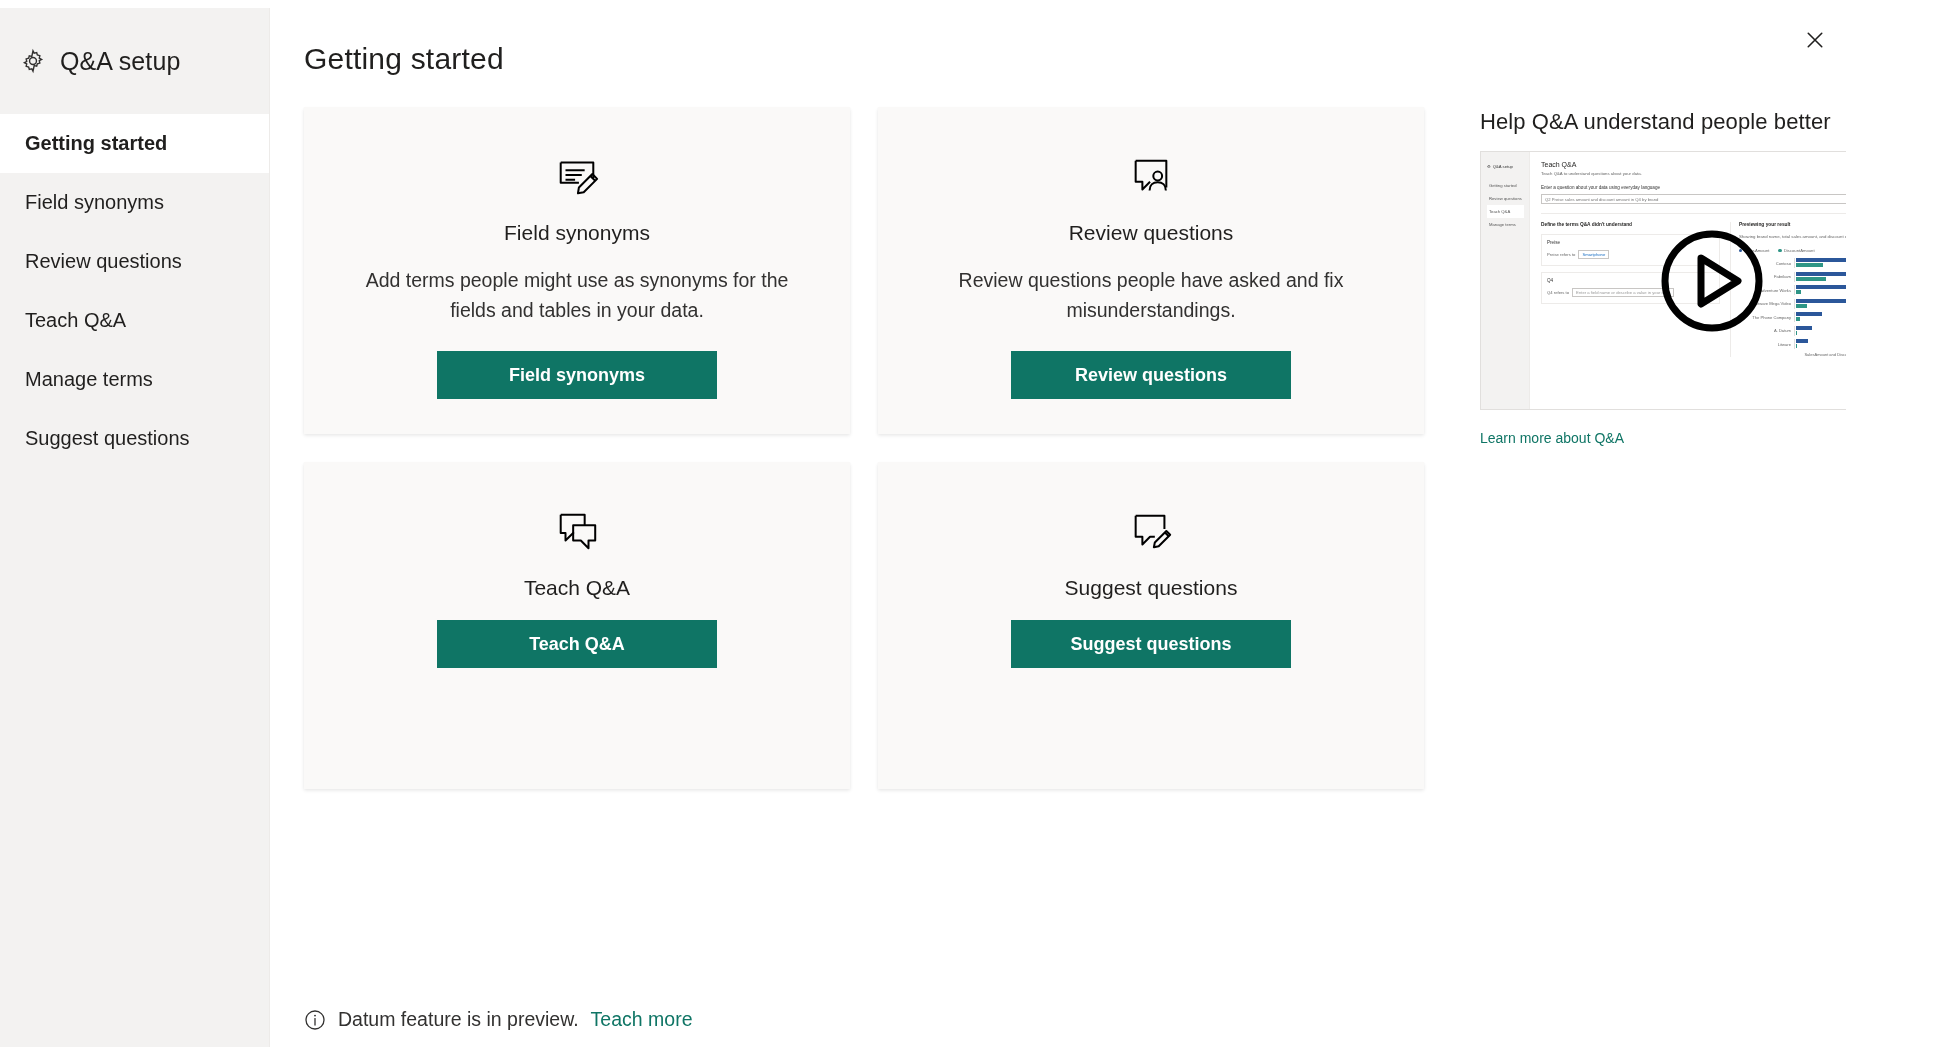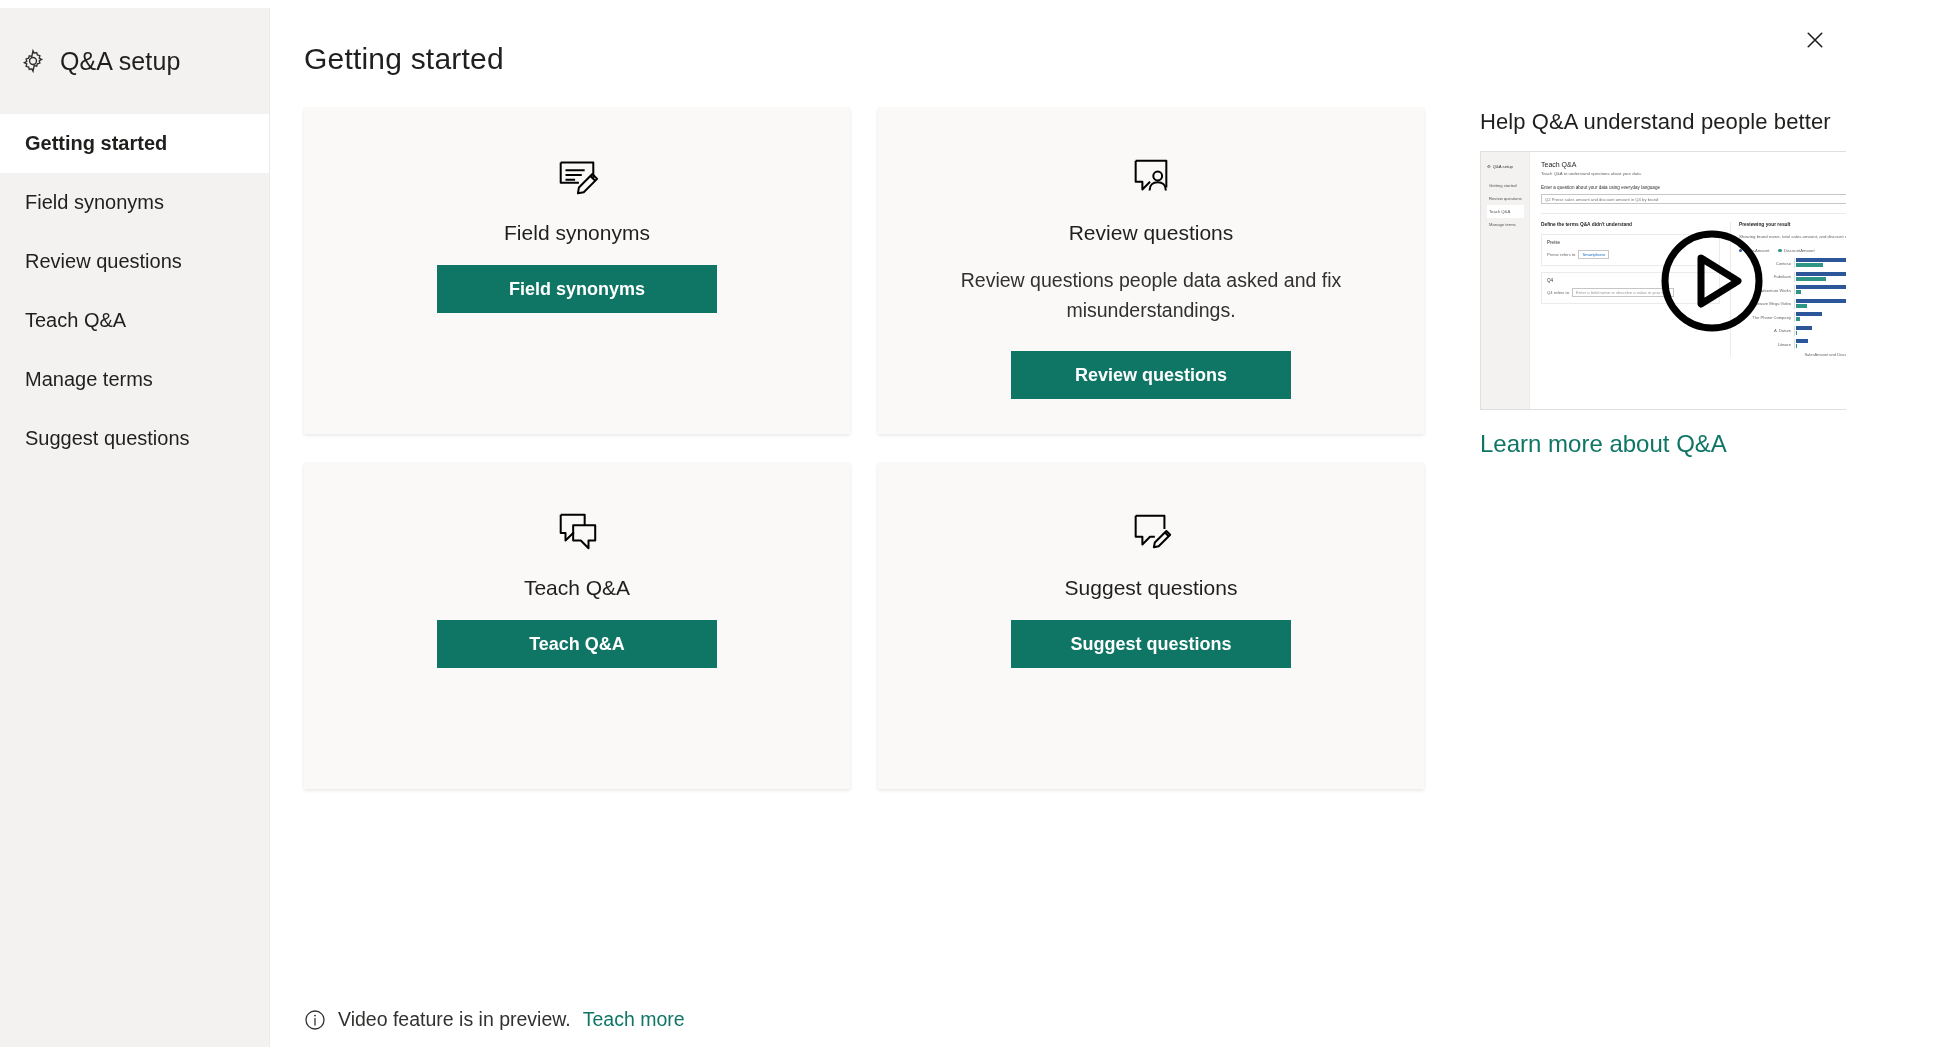--- a/index.html
+++ b/index.html
@@ -190,21 +190,21 @@
   .chart-axis { font-size: 4px; color: #666; text-align: center; margin-top: 3px; }
   .tb-x { position: absolute; top: 7px; right: 9px; font-size: 6px; color: #777; }
   .play {
     position: absolute;
     left: 50%; top: 50%; transform: translate(-50%,-50%);
     width: 104px; height: 104px;
   }
   .learn-link {
     display: inline-block;
     margin-top: 20px;
-    font-size: 24px;
+    font-size: 14px;
     color: #0f7565;
     text-decoration: none;
     cursor: pointer;
   }
 
   
   .footer {
     position: absolute;
     left: 34px; bottom: 24px;
     display: flex; align-items: center; gap: 12px;
@@ -270,33 +270,34 @@
           <div class="card">
             <div class="card-icon">
               <svg width="46" height="46" viewBox="0 0 48 48" fill="none" stroke="#000" stroke-width="2.1" stroke-linejoin="round">
                 <path d="M7 10 H41 V26 M7 10 V31 H26"></path>
                 <path d="M12 18 H32 M12 23 H29 M12 28 H22"></path>
                 <path d="M40 22 L45 27 L31 41 L25 42 L26 36 Z" fill="none"></path>
                 <path d="M38 24 L43 29"></path>
               </svg>
             </div>
             <div class="card-title">Field synonyms</div>
+            <div class="card-desc">Add terms people might use as synonyms for the fields and tables in your data.</div>
             <button class="card-btn">Field synonyms</button>
           </div>
 
           <div class="card">
             <div class="card-icon">
               <svg width="46" height="46" viewBox="0 0 48 48" fill="none" stroke="#000" stroke-width="2.1" stroke-linejoin="round">
                 <path d="M8 8 H40 V36 M8 8 V30 H15 V38 L23 30"></path>
                 <circle cx="31" cy="24" r="4.6"></circle>
                 <path d="M22.5 39 C22.5 33.5 26.2 30.5 31 30.5 C35.8 30.5 39.5 33.5 39.5 39"></path>
               </svg>
             </div>
             <div class="card-title">Review questions</div>
-            <div class="card-desc">Review questions people data asked and fix misunderstandings.</div>
+            <div class="card-desc">Review questions people have asked and fix misunderstandings.</div>
             <button class="card-btn">Review questions</button>
           </div>
 
           <div class="card">
             <div class="card-icon">
               <svg width="46" height="46" viewBox="0 0 48 48" fill="none" stroke="#000" stroke-width="2.1" stroke-linejoin="round">
                 <path d="M7 7 H32 V18 M7 7 V26 H12 V34 L20 26 H21"></path>
                 <path d="M20 18 H43 V34 H36 L36 42 L28 34 H20 Z"></path>
               </svg>
             </div>
@@ -443,18 +444,18 @@
     </div>
 
     <div class="footer">
       <span class="info-icon">
         <svg viewBox="0 0 22 22" fill="none" stroke="currentColor" stroke-width="1.3">
           <circle cx="11" cy="11" r="9"></circle>
           <path d="M11 9.6 V16" stroke-linecap="round"></path>
           <circle cx="11" cy="6.6" r=".95" fill="currentColor" stroke="none"></circle>
         </svg>
       </span>
-      <span>Video feature is in preview.</span>
+      <span>Datum feature is in preview.</span>
       <a>Teach more</a>
     </div>
 
   </section>
 </div>
 
 </body></html>

